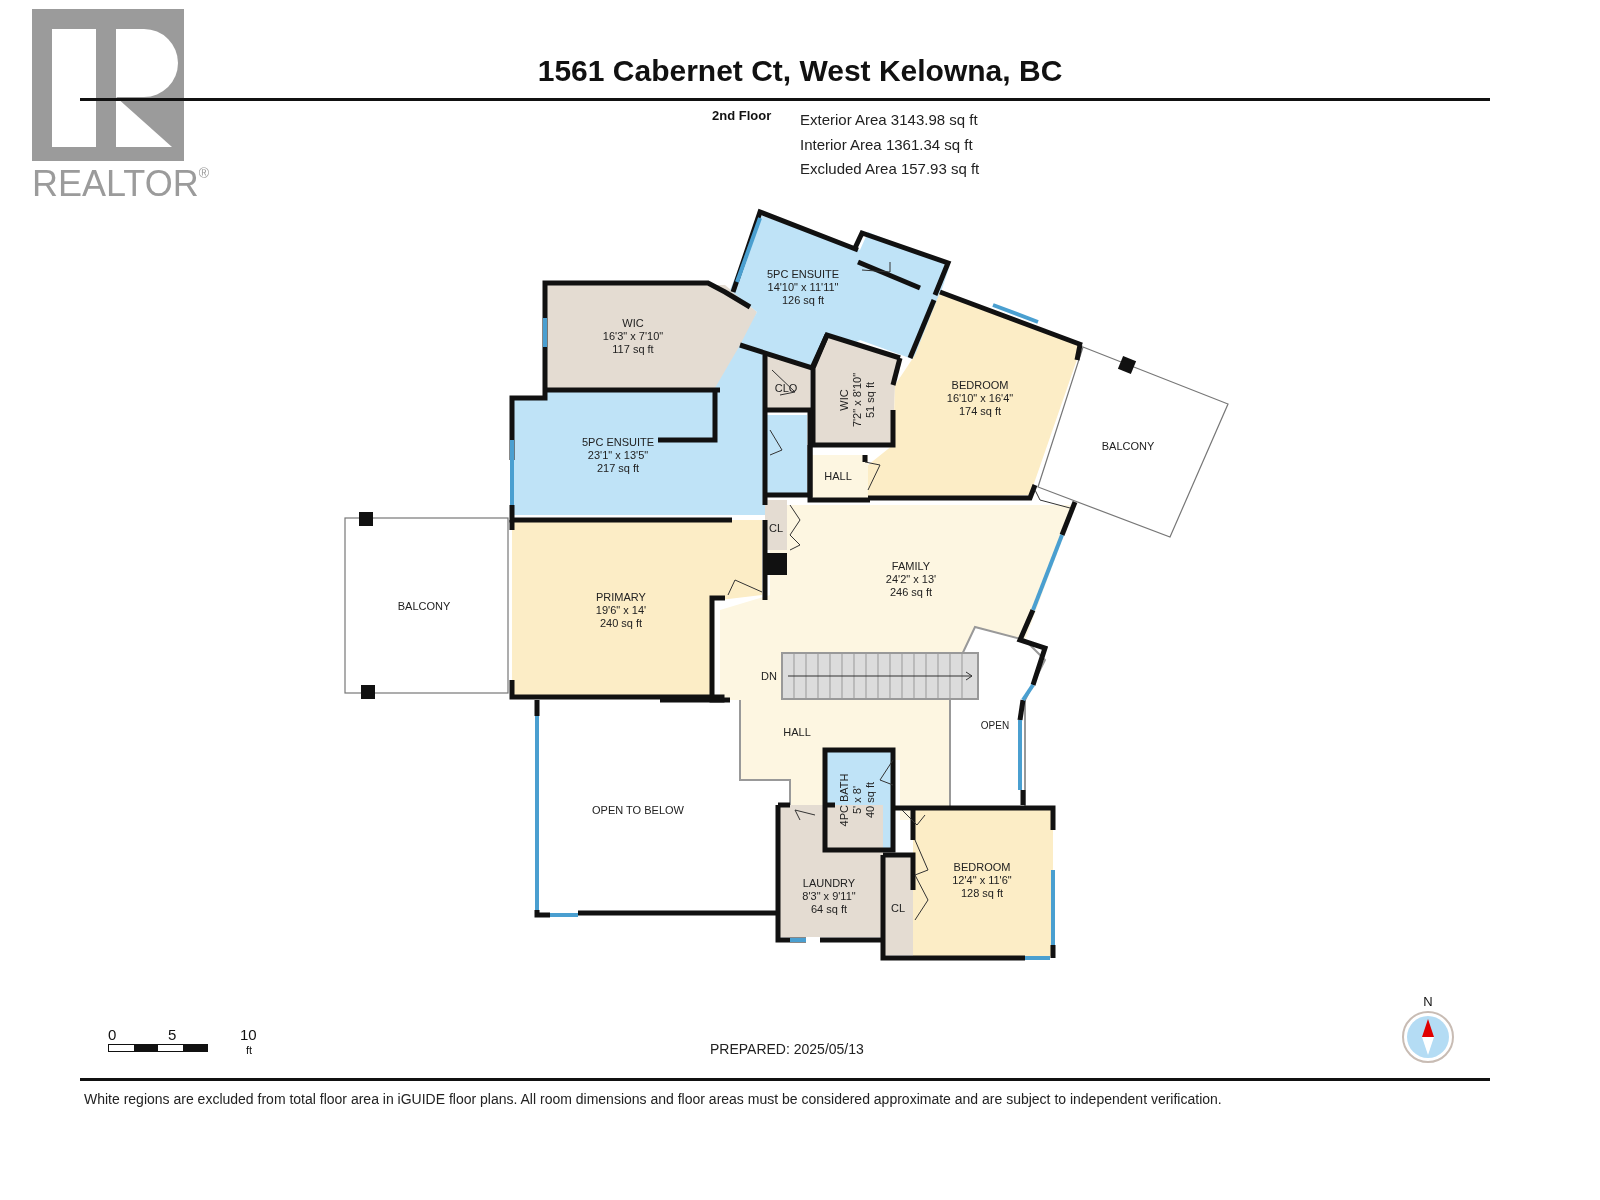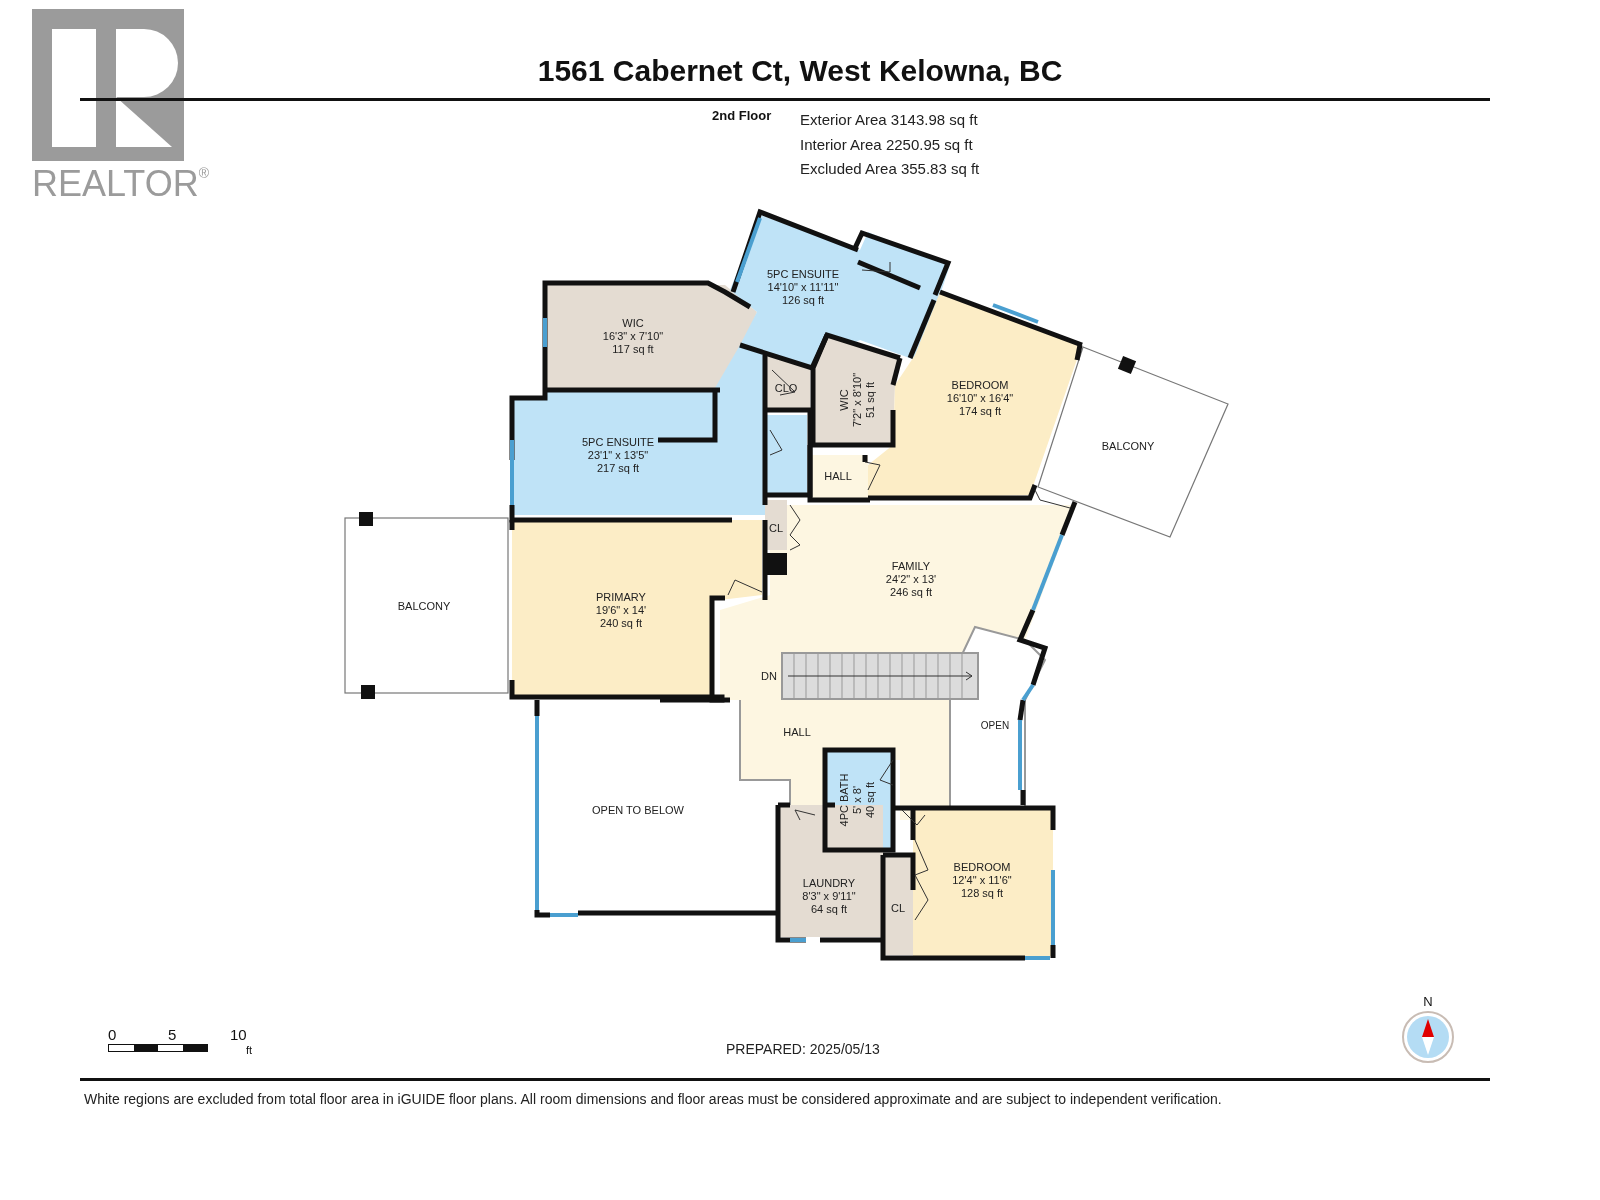--- a/index.html
+++ b/index.html
@@ -15,21 +15,21 @@
   .floor-label { position: absolute; left: 712px; top: 108px; font-size: 13px; font-weight: bold; }
   .areas { position: absolute; left: 800px; top: 108px; font-size: 15px; line-height: 24.5px; color: #222; }
   .plan { position: absolute; left: 0; top: 0; }
   .room-text { font-family: "Liberation Sans", sans-serif; font-size: 11px; fill: #222; text-anchor: middle; }
   .scale { position: absolute; left: 108px; top: 1026px; }
   .scale-labels { position: relative; height: 18px; font-size: 15px; }
   .scale-labels span { position: absolute; top: 0; }
   .scale-bar { display: flex; border: 1px solid #111; width: 98px; height: 6px; margin-top: 0; }
   .scale-bar div { width: 24.5px; height: 6px; }
   .scale-unit { position: absolute; left: 138px; top: 18px; font-size: 11px; }
-  .prepared { position: absolute; left: 710px; top: 1041px; font-size: 14px; color: #222; margin-left: 16px; }
+  .prepared { position: absolute; left: 710px; top: 1041px; font-size: 14px; color: #222; }
   .compass { position: absolute; left: 1398px; top: 994px; width: 60px; text-align: center; }
   .compass-n { font-size: 13px; }
   .rule-bottom { position: absolute; left: 80px; top: 1078px; width: 1410px; height: 3px; background: #111; }
   .footer { position: absolute; left: 84px; top: 1091px; font-size: 14px; color: #222; }
 </style>
 </head>
 <body>
 
 <div class="logo">
   <div class="logo-box">
@@ -41,22 +41,22 @@
   </div>
   <div class="logo-text"><span>REALTOR</span><sup>®</sup></div>
 </div>
 
 <div class="title">1561 Cabernet Ct, West Kelowna, BC</div>
 <div class="rule-top"></div>
 
 <div class="floor-label">2nd Floor</div>
 <div class="areas">
   <div>Exterior Area 3143.98 sq ft</div>
-  <div>Interior Area 2250.95 sq ft</div>
-  <div>Excluded Area 355.83 sq ft</div>
+  <div>Interior Area 1361.34 sq ft</div>
+  <div>Excluded Area 157.93 sq ft</div>
 </div>
 
 <svg class="plan" width="1600" height="1200" viewBox="0 0 1600 1200">
 
   <g>
     <rect x="345" y="518" width="163" height="175" fill="#fff" stroke="#777" stroke-width="1.2"></rect>
     <rect x="359" y="512" width="14" height="14" fill="#111"></rect>
     <rect x="361" y="685" width="14" height="14" fill="#111"></rect>
   </g>
 
@@ -265,21 +265,21 @@
     <text class="room-text" x="638" y="814">OPEN TO BELOW</text>
     <text class="room-text" x="424" y="610">BALCONY</text>
     <text class="room-text" x="1128" y="450">BALCONY</text>
   </g>
 </svg>
 
 <div class="scale">
   <div class="scale-labels">
     <span style="left:0">0</span>
     <span style="left:60px">5</span>
-    <span style="left:122px">10</span>
+    <span style="left:132px">10</span>
   </div>
   <div class="scale-bar">
     <div style="background:#fff"></div>
       <div style="background:#111"></div>
     <div style="background:#fff"></div>
       <div style="background:#111"></div>
   </div>
   <span class="scale-unit">ft</span>
 </div>
 

